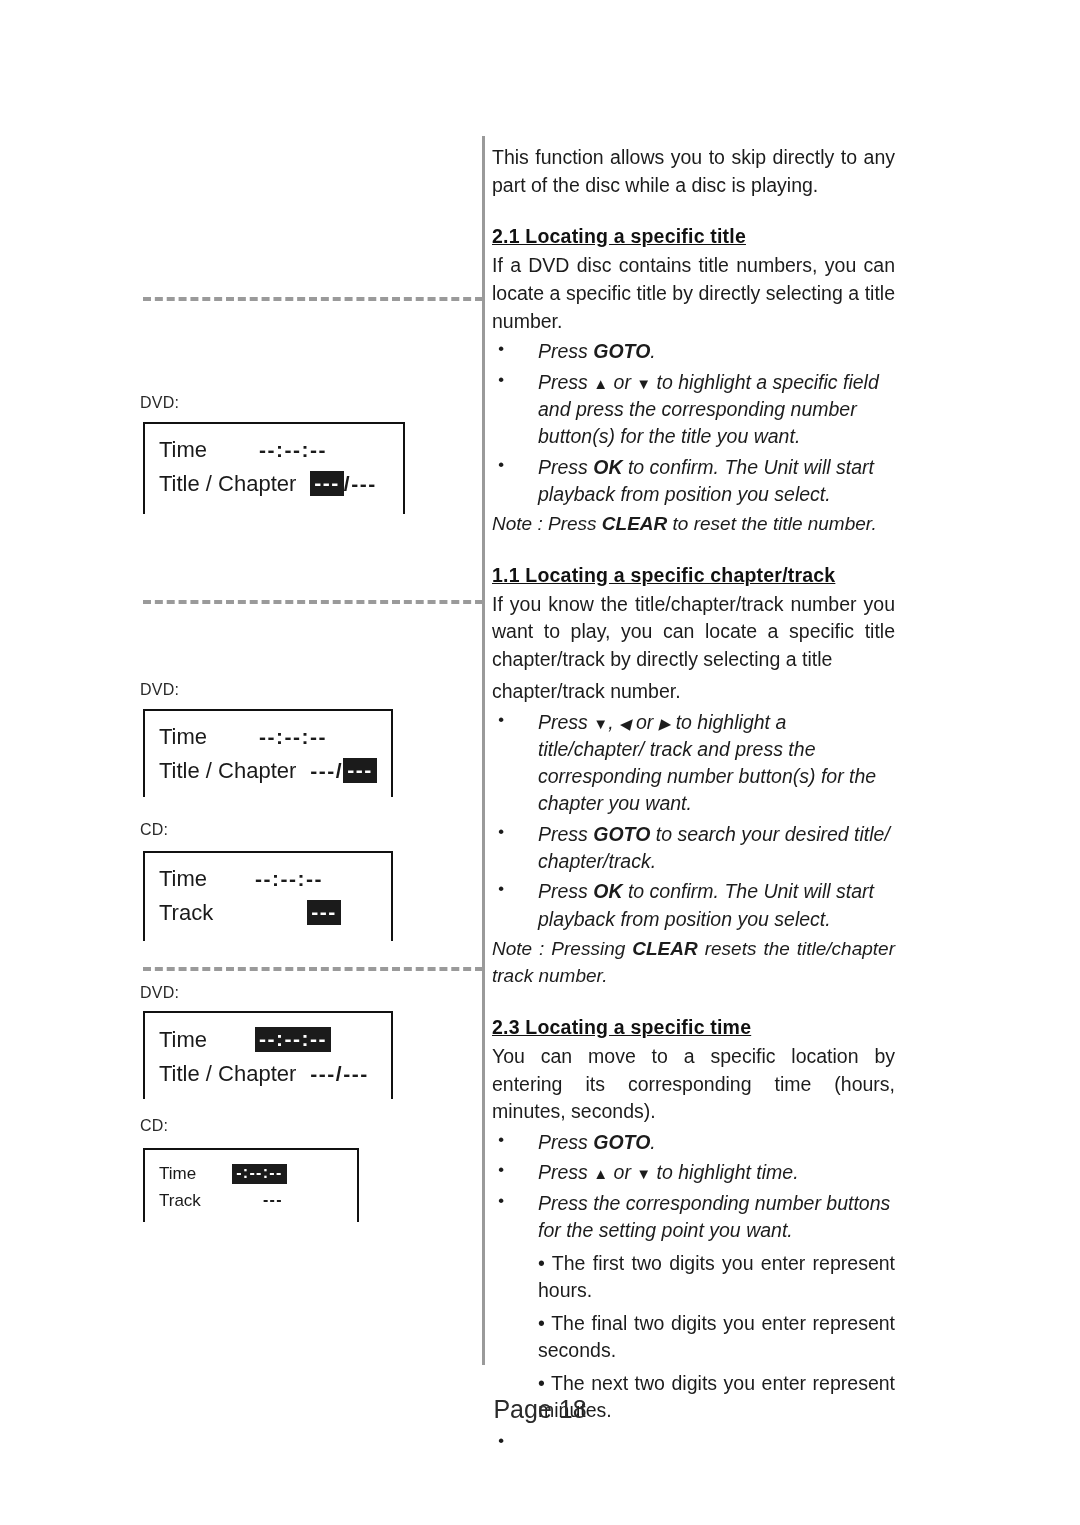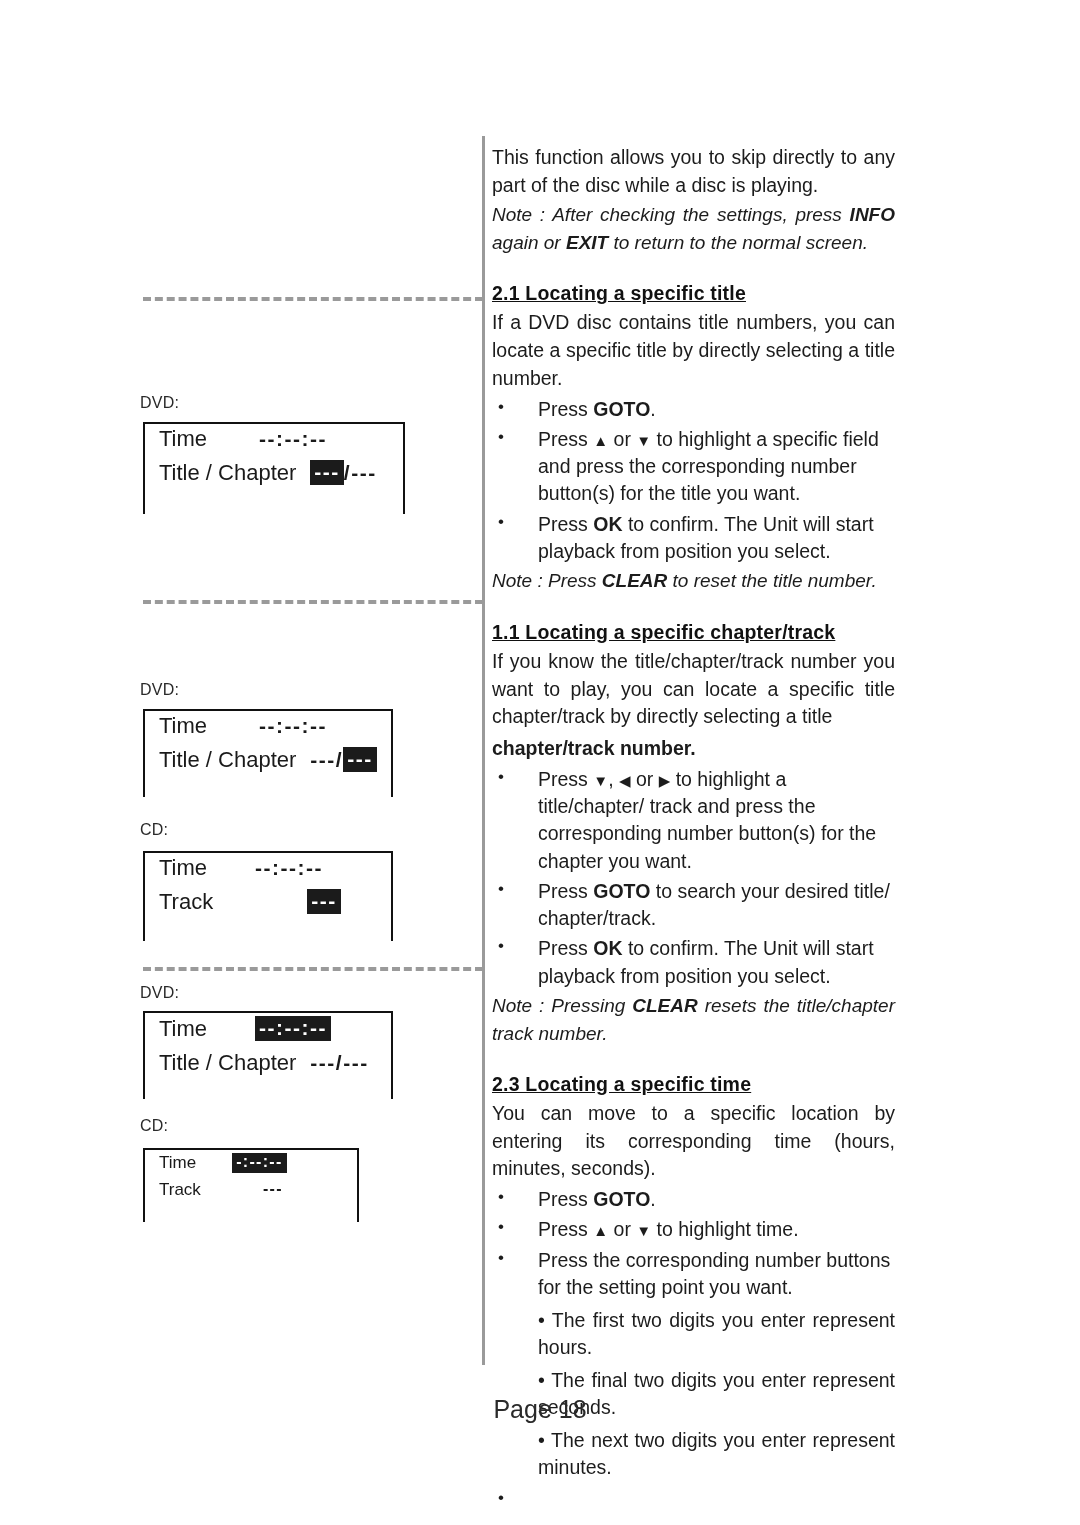--- a/index.html
+++ b/index.html
@@ -58,21 +58,21 @@
     letter-spacing: .2px;
     color: #2a2a2a;
   }
 
   
   .osd {
     position: absolute;
     border: 2px solid #111;
     border-bottom: none;
     box-sizing: border-box;
-    padding: 3px 12px 6px 14px;
+    padding: 14px 12px 6px 14px;
     background: #fff;
   }
   .osd-row {
     display: flex;
     align-items: center;
     white-space: nowrap;
     line-height: 1.05;
   }
   .osd-row + .osd-row { margin-top: 10px; }
 
@@ -149,20 +149,21 @@
     padding: 0;
   }
   ul.blist > li {
     position: relative;
     padding-left: 46px;
     font-size: 19.5px;
     line-height: 1.4;
     text-align: left;
     margin-top: 3px;
     color: #1c1c1c;
+    font-style: italic;
   }
   ul.blist > li::before {
     content: "\2022";
     position: absolute;
     left: 6px;
     top: -1px;
     font-size: 17px;
   }
 
   
@@ -277,42 +278,41 @@
       </div>
     </div>
 
   </div>
 
   <div id="right-col">
 
 
     <p class="body-p">This function allows you to skip directly to any part of the disc while a disc is playing.</p>
 
-    <p class="note"><span>Note : After checking the settings, press </span><b class="kw">INFO</b><span> again or </span><b class="kw">EXIT</b><span> to return to the normal screen.</span></p>
 
     <div class="spacer-md"></div>
 
     <div class="sub-head">2.1  Locating a specific title</div>
     <p class="body-p">If a DVD disc contains title numbers, you can locate a specific title by directly selecting a title number.</p>
 
     <ul class="blist">
       <li><span>Press </span><b class="kw">GOTO</b><span>.</span></li>
 
       <li><span>Press </span><span class="tri">▲</span><span> or </span><span class="tri">▼</span><span> to highlight a specific field and press the corresponding number button(s) for the title you want.</span></li>
 
       <li><span>Press </span><b class="kw">OK</b><span> to confirm. The Unit will start playback from position you select.</span></li>
     </ul>
 
     <p class="note"><span>Note : Press </span><b class="kw">CLEAR</b><span> to reset the title number.</span></p>
 
     <div class="spacer-md"></div>
 
     <div class="sub-head">1.1  Locating a specific chapter/track</div>
     <p class="body-p">If you know the title/chapter/track number you want to play,  you can locate a specific title chapter/track by directly selecting a title</p>
-    <p class="body-p nojust" style="font-weight:bold;">chapter/track number.</p>
+    <p class="body-p nojust" style="">chapter/track number.</p>
 
     <ul class="blist">
       <li><span>Press </span><span class="tri">▼</span><span>, </span><span class="tri">◀</span><span> or </span><span class="tri">▶</span><span> to highlight a title/chapter/ track and press the corresponding number button(s) for the chapter you want.</span></li>
 
       <li><span>Press </span><b class="kw">GOTO</b><span> to search your desired title/ chapter/track.</span></li>
 
       <li><span>Press </span><b class="kw">OK</b><span> to confirm. The Unit will start playback from position you select.</span></li>
     </ul>
 
     <p class="note"><span>Note : Pressing </span><b class="kw">CLEAR</b><span> resets the title/chapter track number.</span></p>

